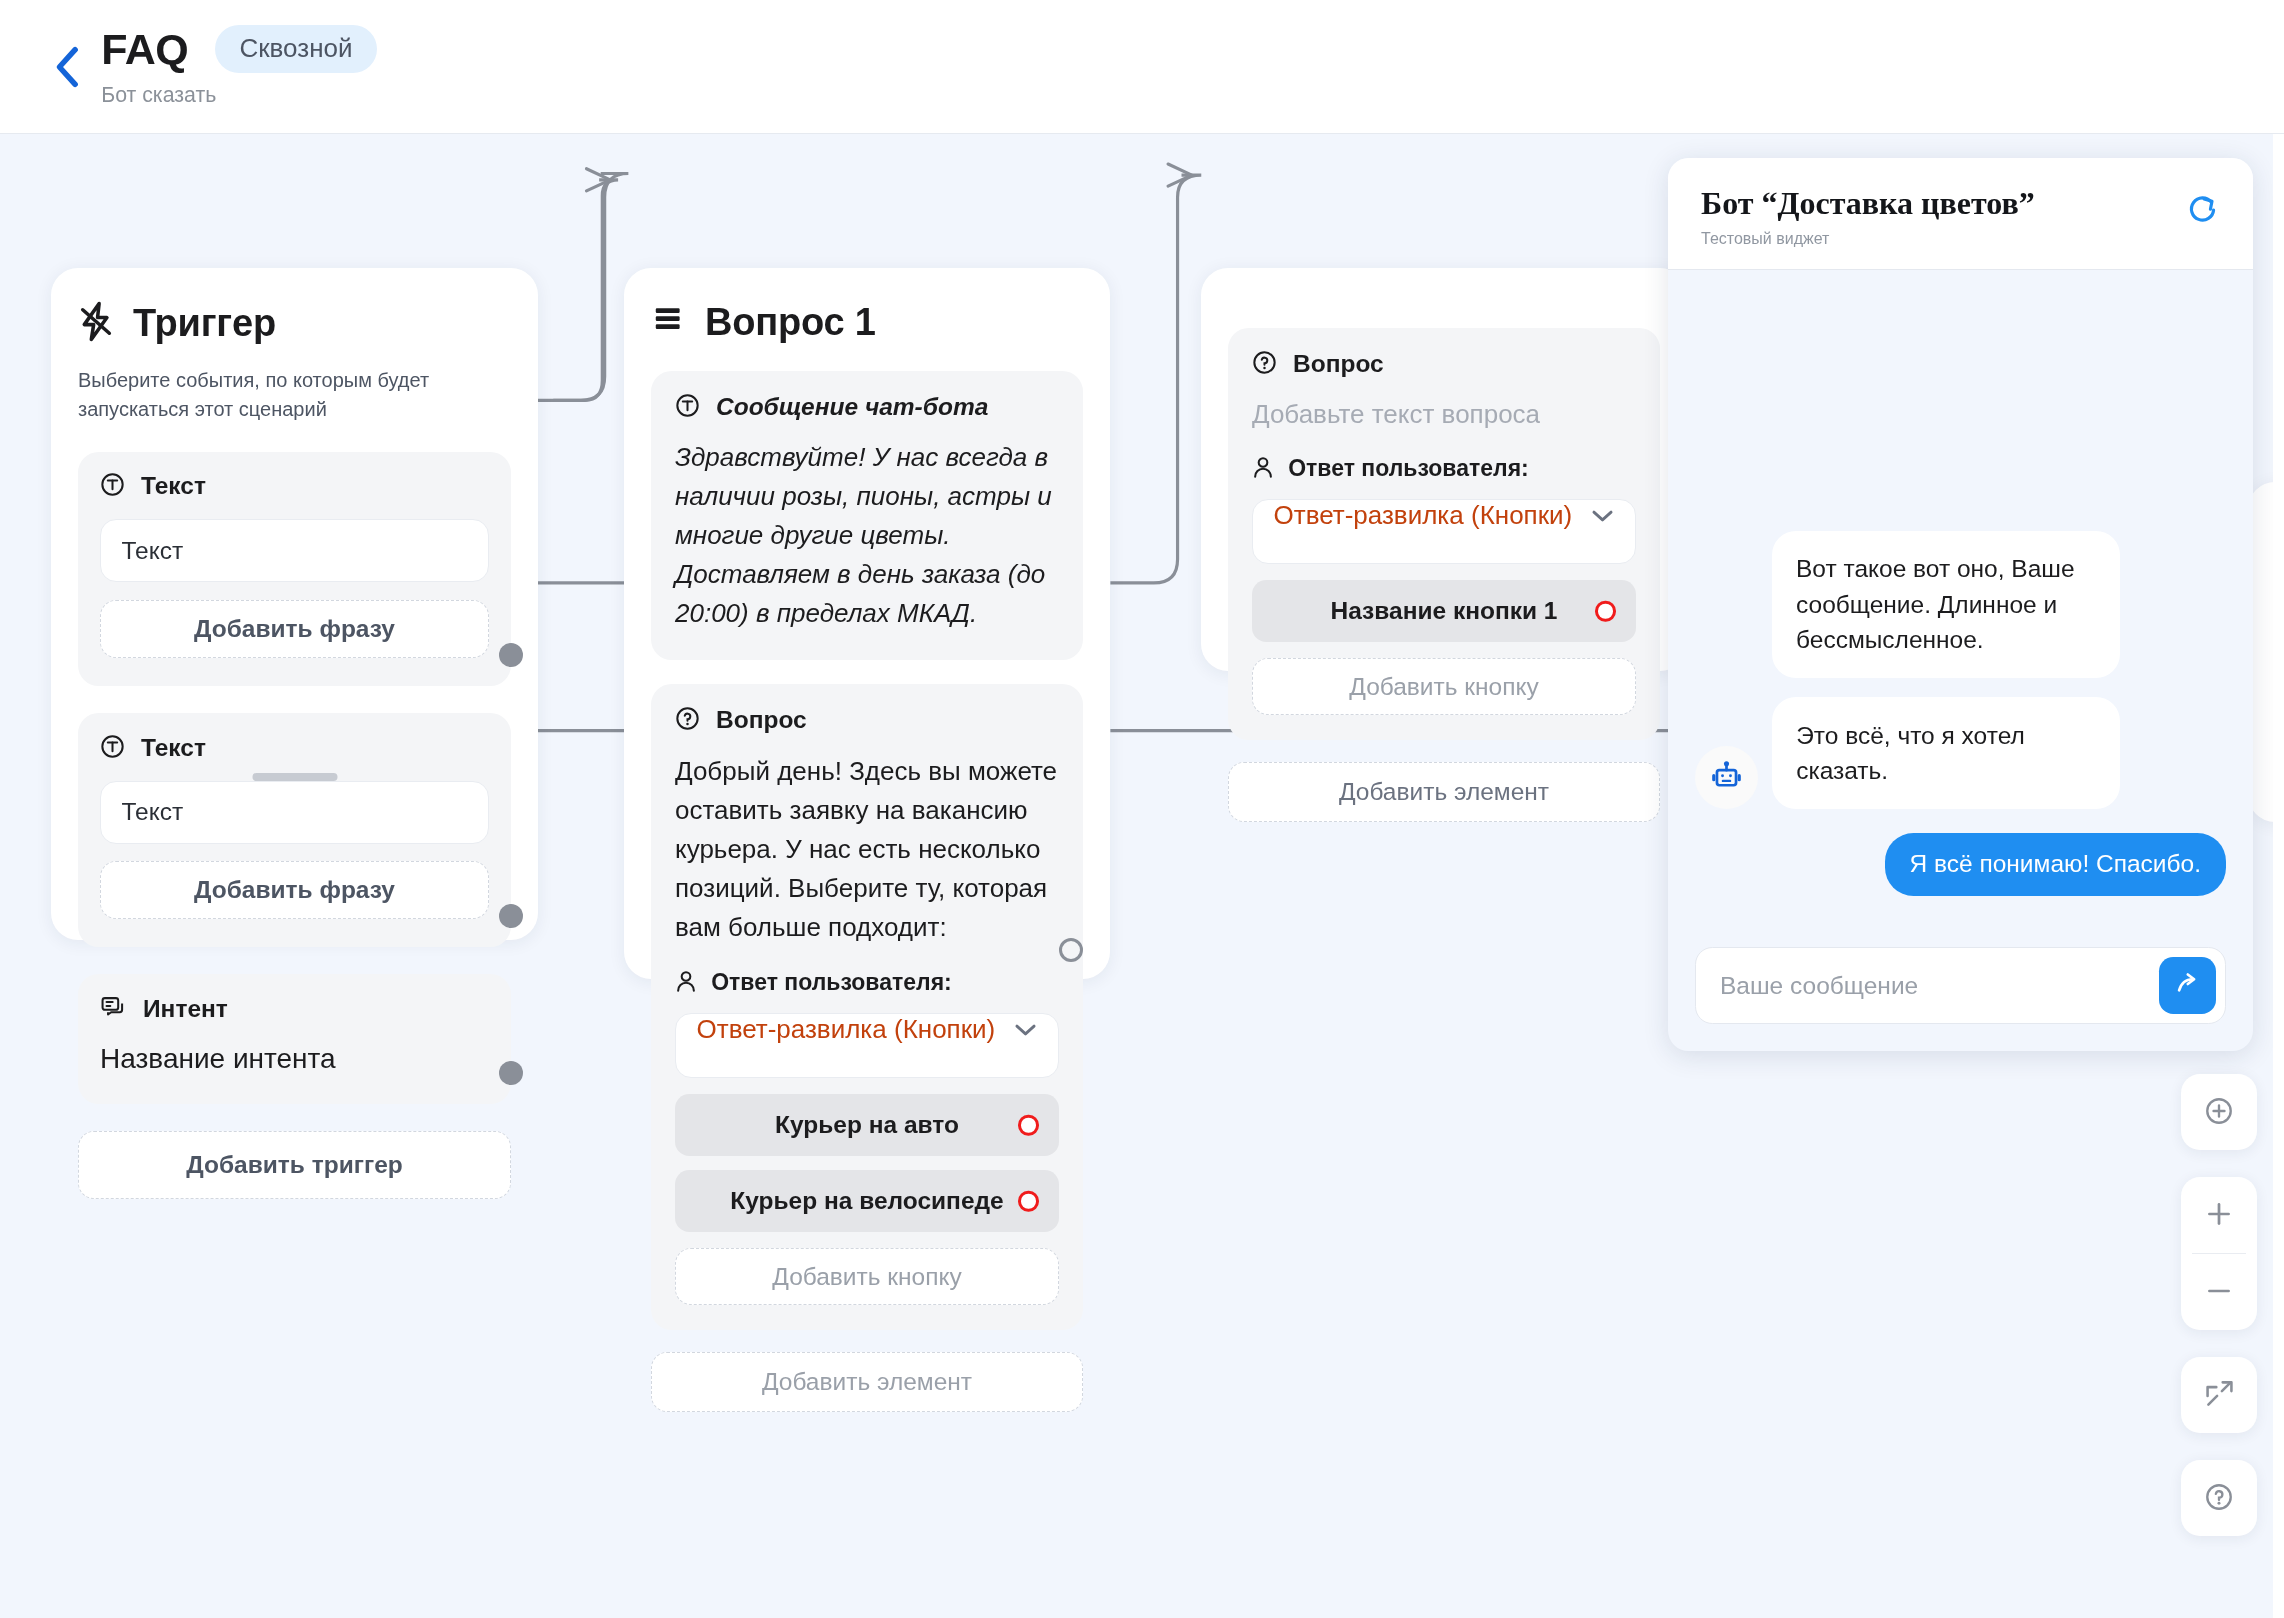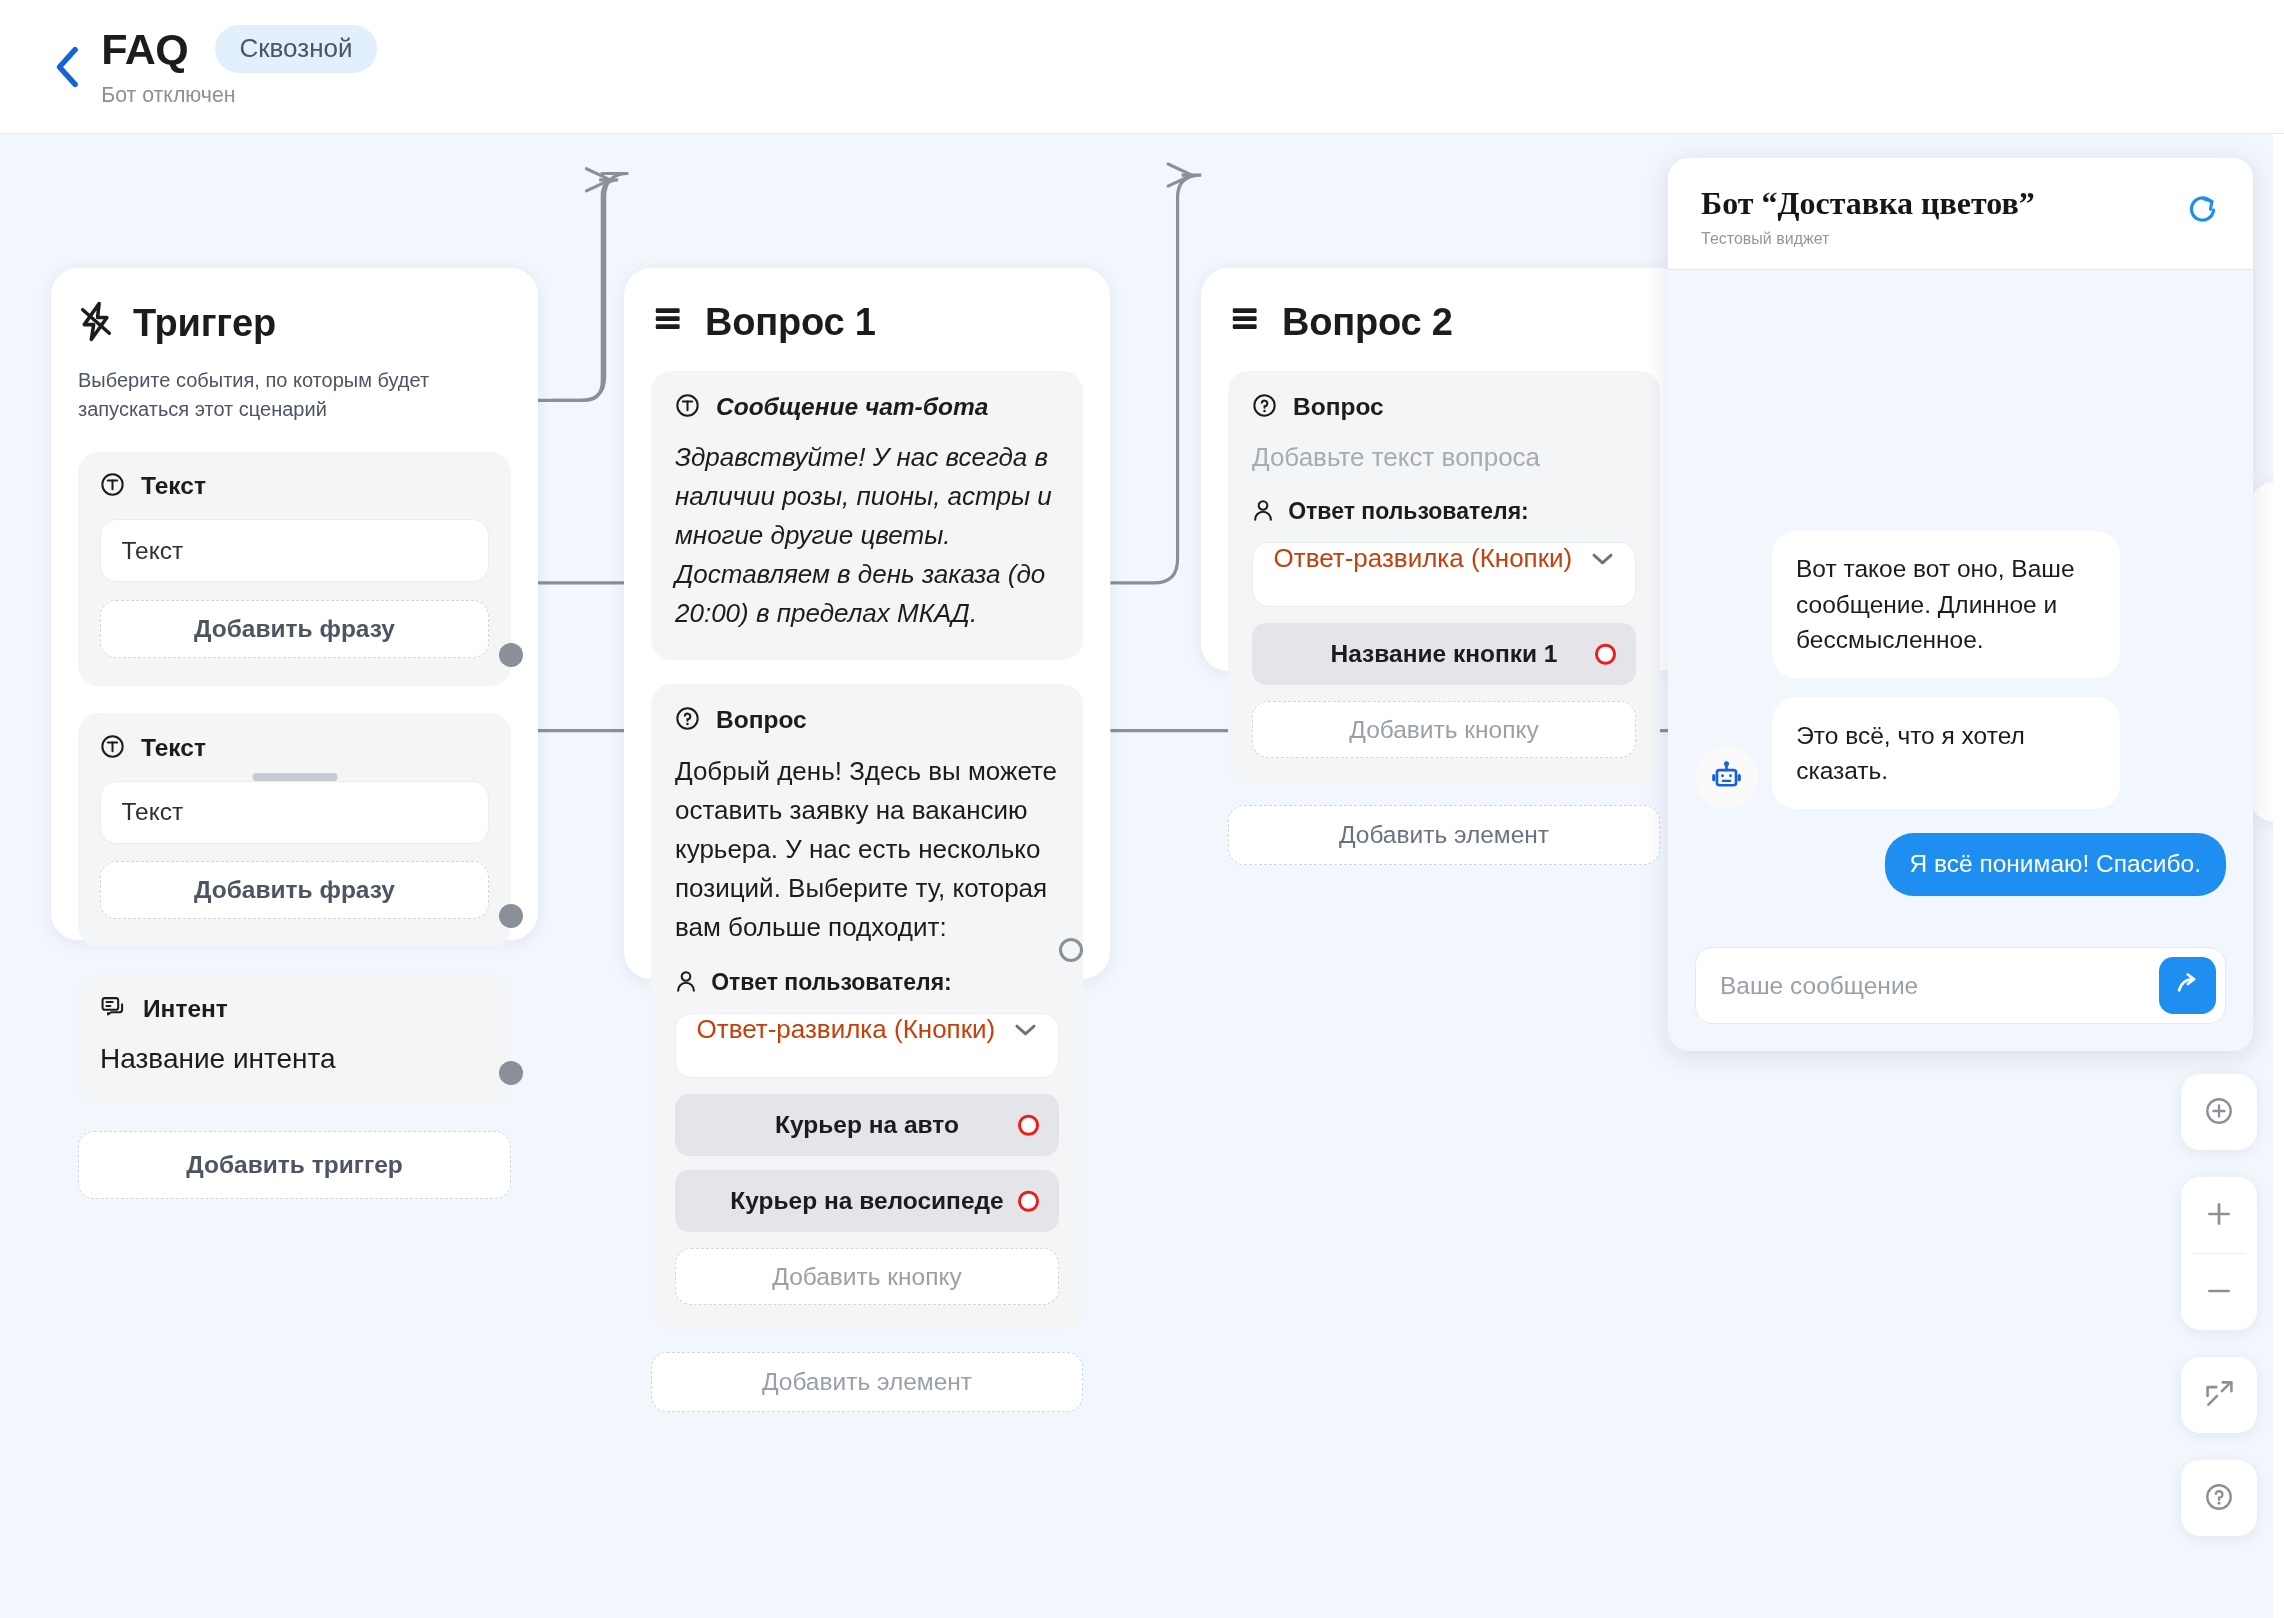--- a/index.html
+++ b/index.html
@@ -186,21 +186,21 @@
       <svg width="27" height="44" viewBox="0 0 34 56">
           <polyline points="28,6 8,28 28,50" fill="none" stroke="#1464d8" stroke-width="7" stroke-linecap="round" stroke-linejoin="round"></polyline>
         </svg>
     </span>
   </div>
   <div class="title-block">
     <div class="title-row">
       <div class="page-title">FAQ</div>
       <div class="badge">Сквозной</div>
     </div>
-    <div class="subtitle">Бот отключен</div>
+    <div class="subtitle">Бот сказать</div>
   </div>
 
 </div>
 
 <div class="canvas">
 
   <svg class="edges" viewBox="0 0 2890 1878" width="2284" height="1484">
 
     <path d="M 678 337 L 735 337 Q 765 337 765 307 L 765 80 Q 765 50 795 50 L 760 50" fill="none" stroke="#8a8f98" stroke-width="4"></path>
     <path d="M 700 337 L 740 337 Q 762 337 762 312 L 762 78 Q 762 58 782 58 L 758 58" fill="none" stroke="#8a8f98" stroke-width="4"></path>
@@ -347,30 +347,20 @@
         <span class="dot"></span>
       </div>
       <div class="dashed muted" style="margin-top:16px;height:57px;">Добавить кнопку</div>
     </div>
 
     <div class="dashed muted" style="margin-top:22px;height:60px;">Добавить элемент</div>
     <div class="out-ring" style="right:27px;bottom:17.4px;"></div>
   </div>
 
   <div class="node" style="left:1201px; top:134px; width:486px; height:403px; padding:33px 27px 27px;">
-    <div class="node-head">
-      <span>
-        <svg width="35" height="32" viewBox="0 0 44 40">
-            <rect x="6" y="4" width="30" height="6" rx="1.5" fill="#1c1c1e"></rect>
-            <rect x="6" y="14" width="30" height="6" rx="1.5" fill="#1c1c1e"></rect>
-            <rect x="6" y="24" width="30" height="6" rx="1.5" fill="#1c1c1e"></rect>
-          </svg>
-      </span>
-      <div class="node-title">Вопрос 2</div>
-    </div>
 
     <div class="block" style="margin-top:27px;padding:22px 24px 25px;">
       <div class="block-head">
         <span>
           <svg width="25" height="25" viewBox="0 0 32 32">
               <circle cx="16" cy="16" r="13" fill="none" stroke="#1c1c1e" stroke-width="2.6"></circle>
               <path d="M12.5 12.5 A3.6 3.6 0 1 1 16 17 L16 19" fill="none" stroke="#1c1c1e" stroke-width="2.6" stroke-linecap="round"></path>
               <circle cx="16" cy="23" r="1.6" fill="#1c1c1e"></circle>
             </svg>
         </span>

